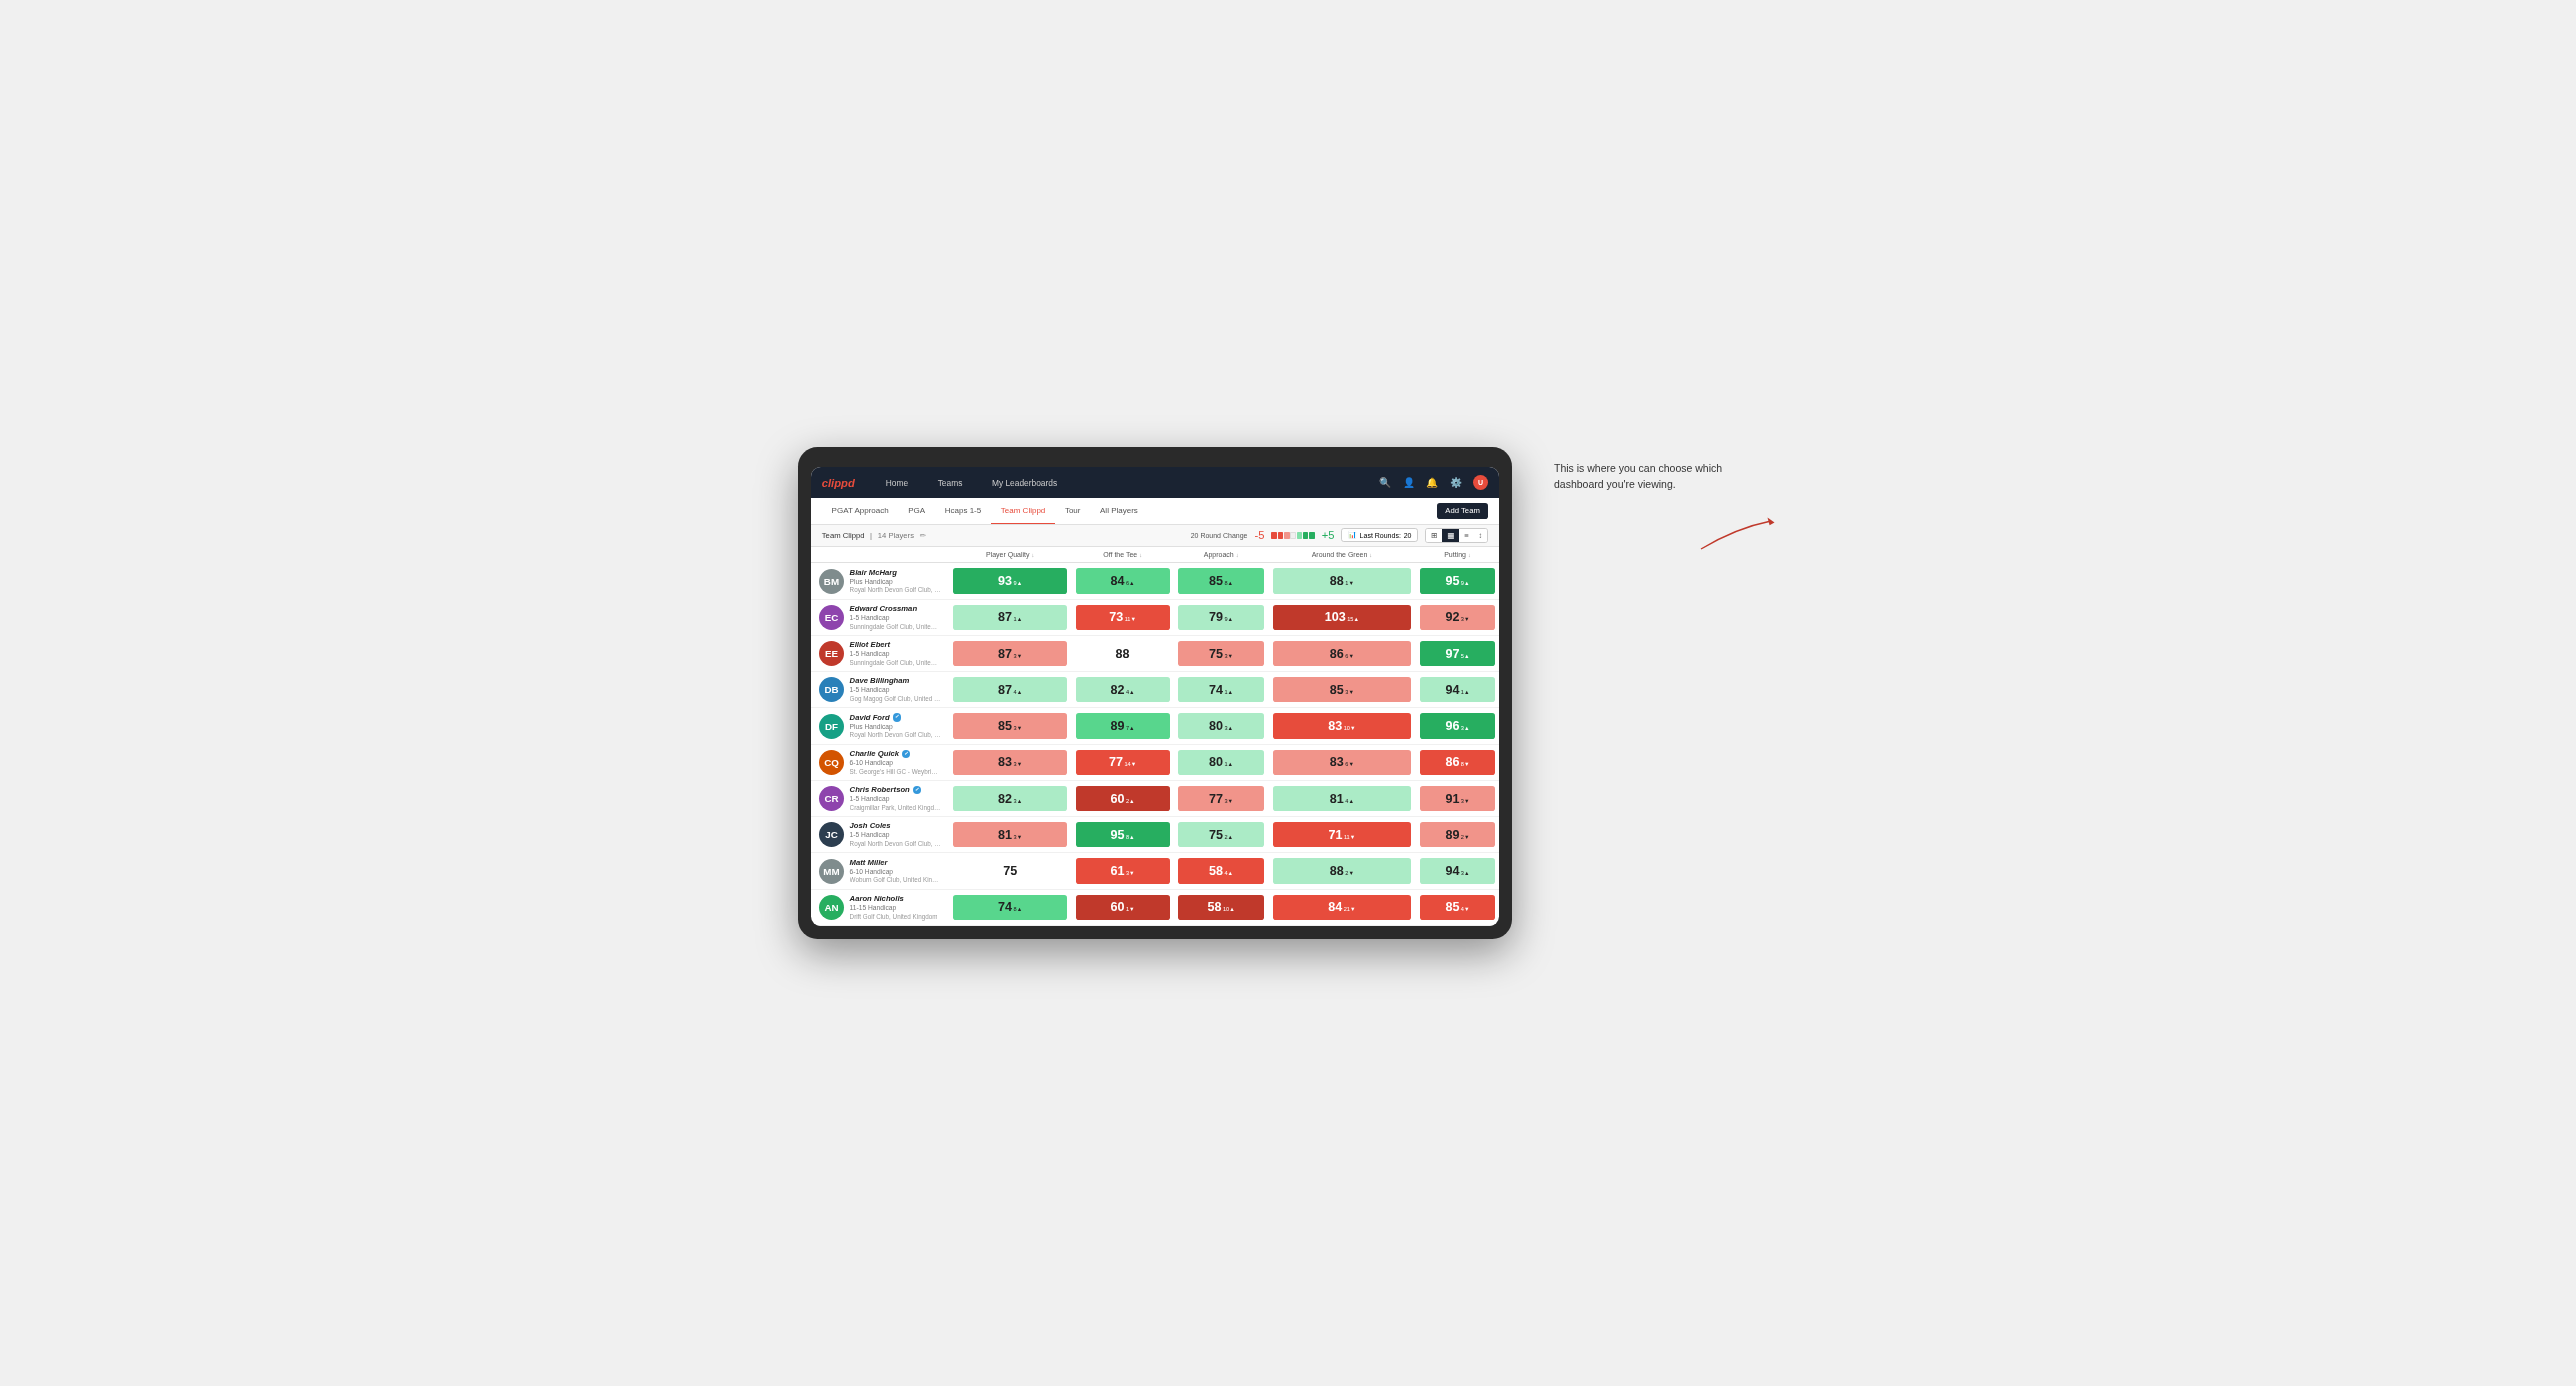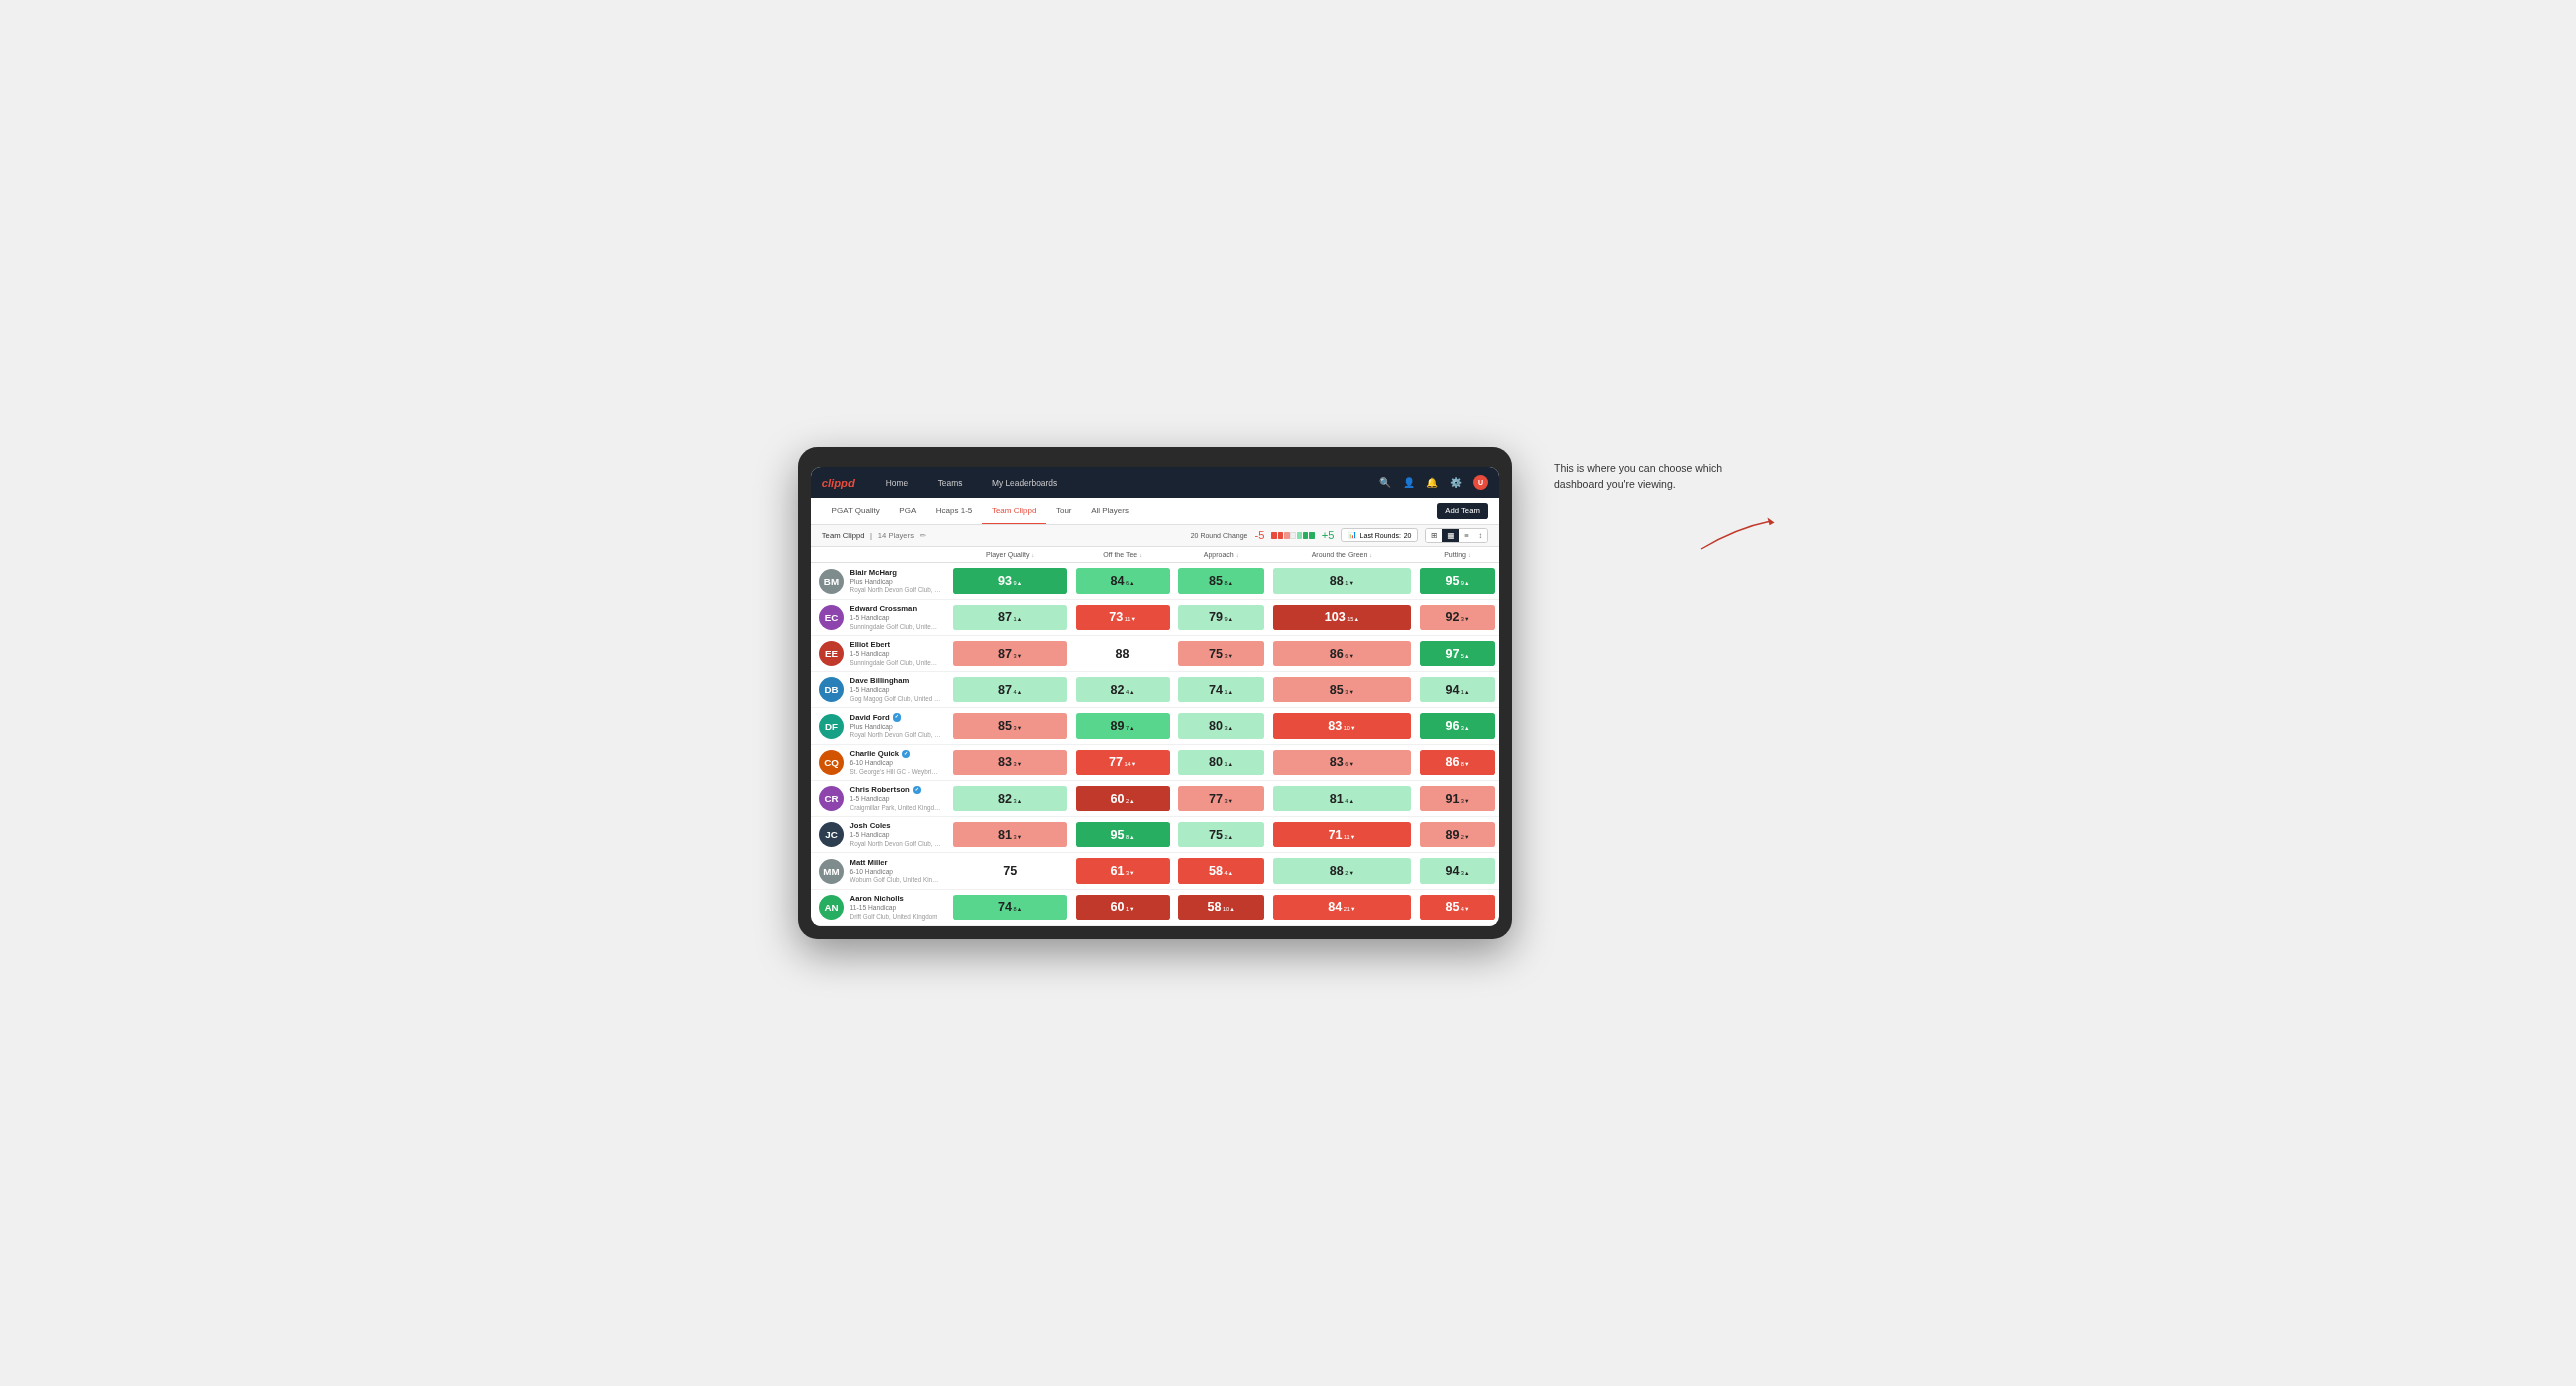--- a/index.html
+++ b/index.html
@@ -293,20 +293,21 @@
 
     .player-info { line-height: 1.3; }
 
     .player-name {
       font-size: 7.7px;
       font-weight: 600;
       color: #222;
       display: flex;
       align-items: center;
       gap: 2.8px;
+      font-style: italic;
     }
 
     .player-handicap {
       font-size: 6.7px;
       color: #777;
     }
 
     .player-club {
       font-size: 6.3px;
       color: #999;
@@ -423,21 +424,21 @@
           <div class="nav-icon">🔍</div>
           <div class="nav-icon">👤</div>
           <div class="nav-icon">🔔</div>
           <div class="nav-icon">⚙️</div>
           <div class="nav-icon avatar">U</div>
         </div>
       </nav>
 
       <nav class="secondary-nav">
         <div class="sec-nav-tabs">
-          <div class="sec-tab">PGAT Quality</div>
+          <div class="sec-tab">PGAT Approach</div>
           <div class="sec-tab">PGA</div>
           <div class="sec-tab">Hcaps 1-5</div>
           <div class="sec-tab active">Team Clippd</div>
           <div class="sec-tab">Tour</div>
           <div class="sec-tab">All Players</div>
         </div>
         <button class="add-team-btn">Add Team</button>
       </nav>
 
       <div class="team-bar">

